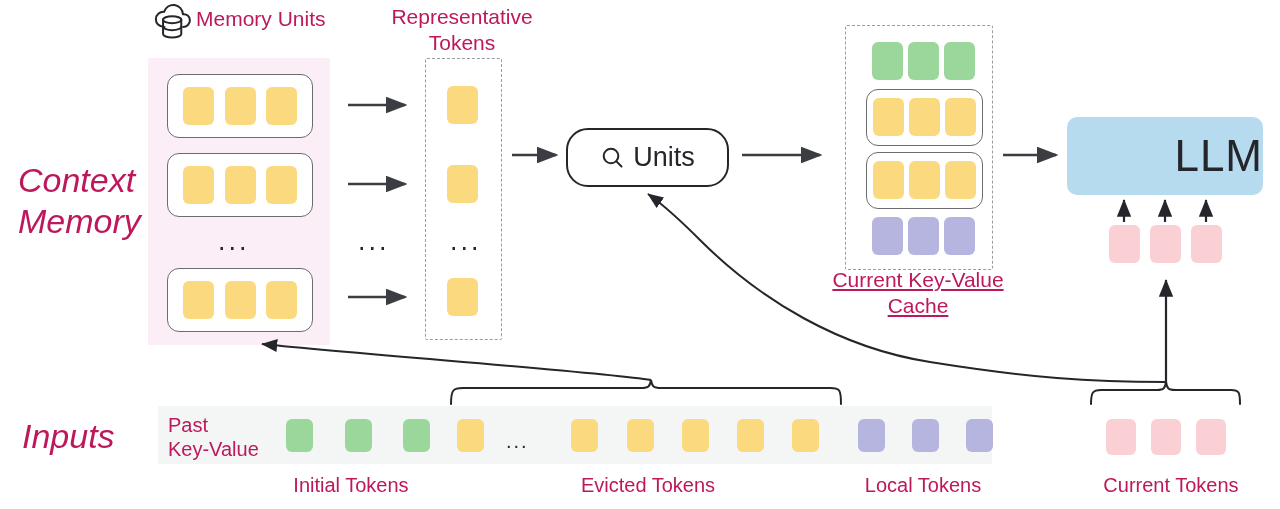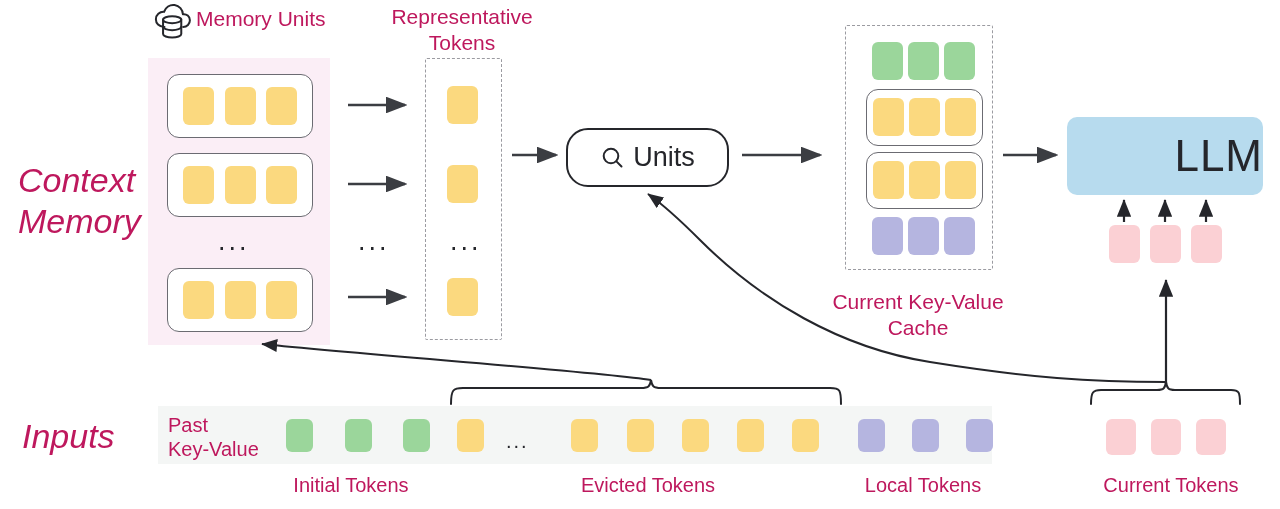--- a/index.html
+++ b/index.html
@@ -188,21 +188,21 @@
   <div class="unit-box" style="left:866px; top:152px; width:115px; height:55px;">
     <div class="chip chip-yellow" style="left:6px; top:8px; width:31px; height:38px;"></div>
     <div class="chip chip-yellow" style="left:42px; top:8px; width:31px; height:38px;"></div>
     <div class="chip chip-yellow" style="left:78px; top:8px; width:31px; height:38px;"></div>
   </div>
 
   <div class="chip chip-purple" style="left:872px; top:217px; width:31px; height:38px;"></div>
   <div class="chip chip-purple" style="left:908px; top:217px; width:31px; height:38px;"></div>
   <div class="chip chip-purple" style="left:944px; top:217px; width:31px; height:38px;"></div>
 
-  <div class="label label-md center" style="left:818px; top:289px; width:200px;">Current Key-Value
+  <div class="label label-md center" style="left:818px; top:267px; width:200px;text-decoration:underline;">Current Key-Value
 Cache</div>
 
   <div class="llm-box" style="left:1067px; top:117px; width:196px; height:78px;">
     <span>LLM</span>
   </div>
 
   <div class="chip chip-pink" style="left:1109px; top:225px; width:31px; height:38px;"></div>
   <div class="chip chip-pink" style="left:1150px; top:225px; width:31px; height:38px;"></div>
   <div class="chip chip-pink" style="left:1191px; top:225px; width:31px; height:38px;"></div>
 

